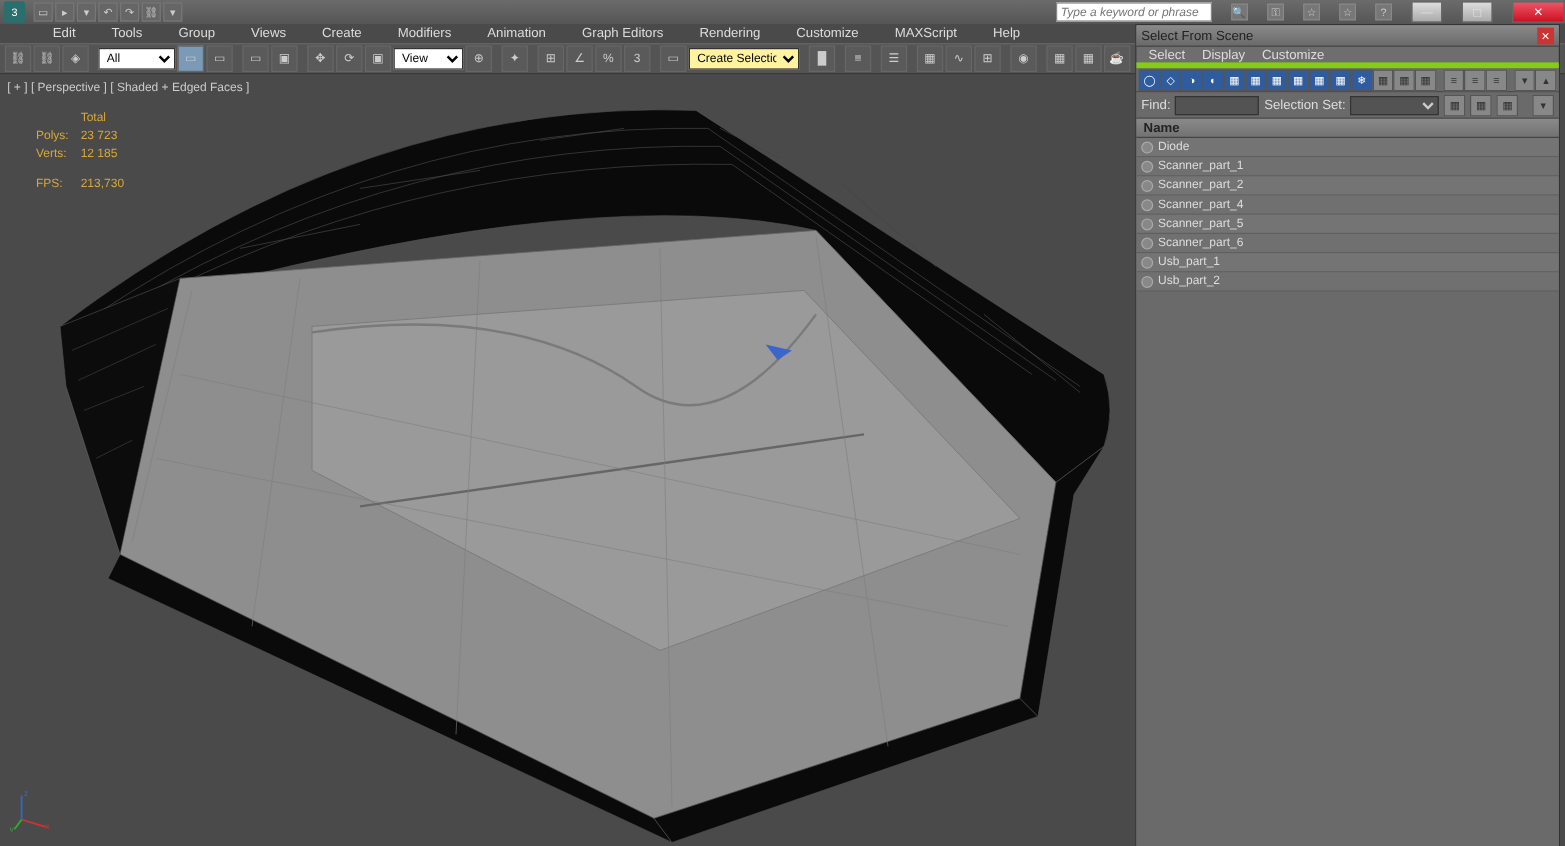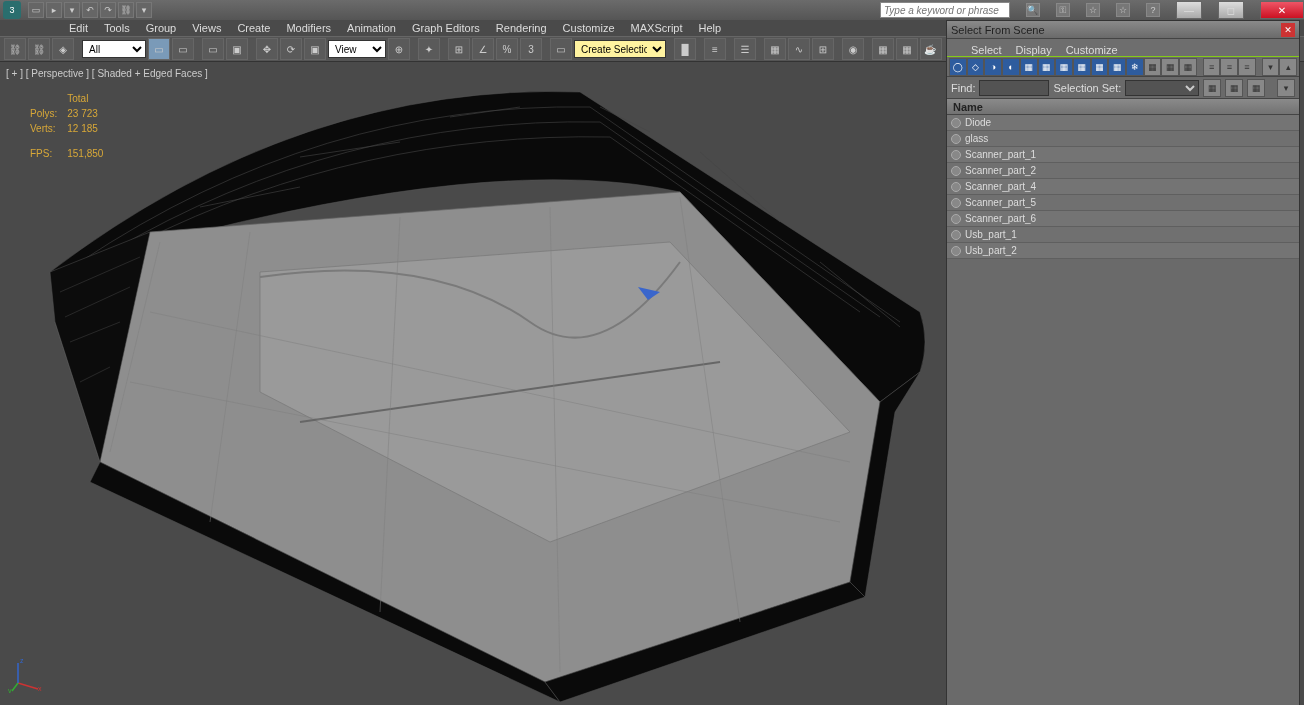--- a/index.html
+++ b/index.html
@@ -11,21 +11,21 @@
 .qat { display: flex; gap: 2px; margin-left: 4px; }
 .qat-btn { width: 16px; height: 16px; background: #666; border: 1px solid #777; display: flex; align-items: center; justify-content: center; font-size: 9px; color: #ccc; cursor: pointer; }
 .title-text { position: absolute; left: 50%; transform: translateX(-50%); max-width: 600px; white-space: nowrap; }
 .title-right { margin-left: auto; display: flex; align-items: center; gap: 16px; }
 .search-box { width: 130px; height: 16px; background: #fff; border: 1px solid #888; font-size: 10px; font-style: italic; color: #888; padding: 0 3px; }
 .win-btn { width: 26px; height: 18px; background: linear-gradient(#ddd,#aaa); border: 1px solid #666; display: flex; align-items: center; justify-content: center; font-size: 10px; cursor: pointer; }
 .win-close { background: linear-gradient(#e56,#c12); color: #fff; width: 44px; }
 .tiny-icon { width: 14px; height: 14px; background: #777; border: 1px solid #888; display:flex; align-items:center; justify-content:center; font-size:9px; color:#ccc; cursor:pointer; }
 
 
-.menubar { height: 16px; background: #4a4a4a; display: flex; align-items: center; padding: 0 30px 0 36px; gap: 0; margin-left: 25px; }
+.menubar { height: 16px; background: #4a4a4a; display: flex; align-items: center; padding: 0 30px 0 36px; gap: 14px; }
 .menu-item { color: #ddd; font-size: 11px; padding: 0 8px; cursor: pointer; }
 
 
 .maintoolbar { height: 26px; background: #545454; border-top: 1px solid #666; border-bottom: 1px solid #333; display: flex; align-items: center; padding: 0 4px; gap: 2px; }
 .tb-btn { width: 22px; height: 22px; background: #5a5a5a; border: 1px solid #666; display: flex; align-items: center; justify-content: center; font-size: 10px; color: #ccc; cursor: pointer; }
 .tb-btn.active { background: #7a9ab8; }
 .tb-sep { width: 4px; }
 .tb-combo { height: 18px; background: #fff; border: 1px solid #333; font-size: 10px; padding: 0 2px; }
 .tb-combo.sel { background: #fff3a0; }
 
@@ -36,21 +36,21 @@
 .stats td { padding-right: 8px; }
 .axis-gizmo { position: absolute; left: 8px; bottom: 12px; width: 36px; height: 36px; }
 
 
 .model-svg { position: absolute; top: 0; left: 0; width: 944px; height: 643px; }
 
 
 .sfs-panel { position: absolute; top: 20px; right: 4px; width: 354px; height: 688px; background: #6e6e6e; border: 1px solid #333; display: flex; flex-direction: column; }
 .sfs-title { height: 18px; background: linear-gradient(#8a8a8a,#6a6a6a); display: flex; align-items: center; padding: 0 4px; font-size: 11px; color: #222; border-bottom: 1px solid #444; }
 .sfs-close { margin-left: auto; width: 14px; height: 14px; background: #c33; color: #fff; font-size: 9px; display: flex; align-items: center; justify-content: center; cursor: pointer; }
-.sfs-menu { height: 18px; display: flex; align-items: flex-end; gap: 14px; padding: 0 24px; font-size: 11px; color: #ddd; border-bottom: 1px solid #84cc16; }
+.sfs-menu { height: 18px; display: flex; align-items: center; gap: 14px; padding: 0 10px; font-size: 11px; color: #ddd; border-bottom: 5px solid #84cc16; }
 .sfs-menu span { cursor: pointer; }
 .sfs-icons { height: 20px; display: flex; align-items: center; padding: 0 2px; gap: 0; background: #6a6a6a; border-bottom: 1px solid #444; }
 .sfs-ico { width: 18px; height: 18px; border: 1px solid #555; display: flex; align-items: center; justify-content: center; font-size: 9px; cursor: pointer; }
 .sfs-ico.blue { background: #2e5c9e; color: #fff; }
 .sfs-ico.gray { background: #888; color: #333; }
 .sfs-find { height: 22px; display: flex; align-items: center; padding: 0 4px; gap: 4px; background: #6a6a6a; font-size: 11px; color: #ddd; border-bottom: 1px solid #444; }
 .sfs-find input, .sfs-find select { height: 16px; font-size: 10px; background: #535353; border: 1px solid #333; color: #ccc; }
 .sfs-header { height: 16px; background: linear-gradient(#8a8a8a,#727272); border-bottom: 1px solid #444; display: flex; align-items: center; padding: 0 6px; font-size: 11px; color: #222; font-weight: bold; }
 .sfs-list { flex: 1; overflow-y: auto; background: #6a6a6a; }
 .sfs-row { height: 16px; display: flex; align-items: center; padding: 0 4px; font-size: 10px; color: #ddd; border-bottom: 1px solid #5f5f5f; background: #747474; }
@@ -161,21 +161,21 @@
           </tr>
       <tr>
             <td>Verts:</td>
             <td>12 185</td>
           </tr>
       <tr>
             <td colspan="2" style="height:8px"></td>
           </tr>
       <tr>
             <td>FPS:</td>
-            <td>151,850</td>
+            <td>213,730</td>
           </tr>
     </tbody>
       </table>
   </div>
 
   <svg class="model-svg" viewBox="0 0 944 643">
 
     <path d="M 50 210 Q 300 20 580 30 L 920 250 Q 930 280 920 310 L 880 340 L 680 130 Q 500 90 160 180 Z" fill="#0a0a0a" stroke="#555" stroke-width="0.5"></path>
 
     <g stroke="#444" stroke-width="0.6" fill="none">
@@ -274,24 +274,20 @@
   <div class="sfs-header">
     <span>Name</span>
   </div>
   <div class="sfs-list" id="sfs-list">
       <div class="sfs-row">
         <div class="sfs-radio"></div>
         <span>Diode</span>
       </div>
       <div class="sfs-row">
         <div class="sfs-radio"></div>
-        <span>glass</span>
-      </div>
-      <div class="sfs-row">
-        <div class="sfs-radio"></div>
         <span>Scanner_part_1</span>
       </div>
       <div class="sfs-row">
         <div class="sfs-radio"></div>
         <span>Scanner_part_2</span>
       </div>
       <div class="sfs-row">
         <div class="sfs-radio"></div>
         <span>Scanner_part_4</span>
       </div>

